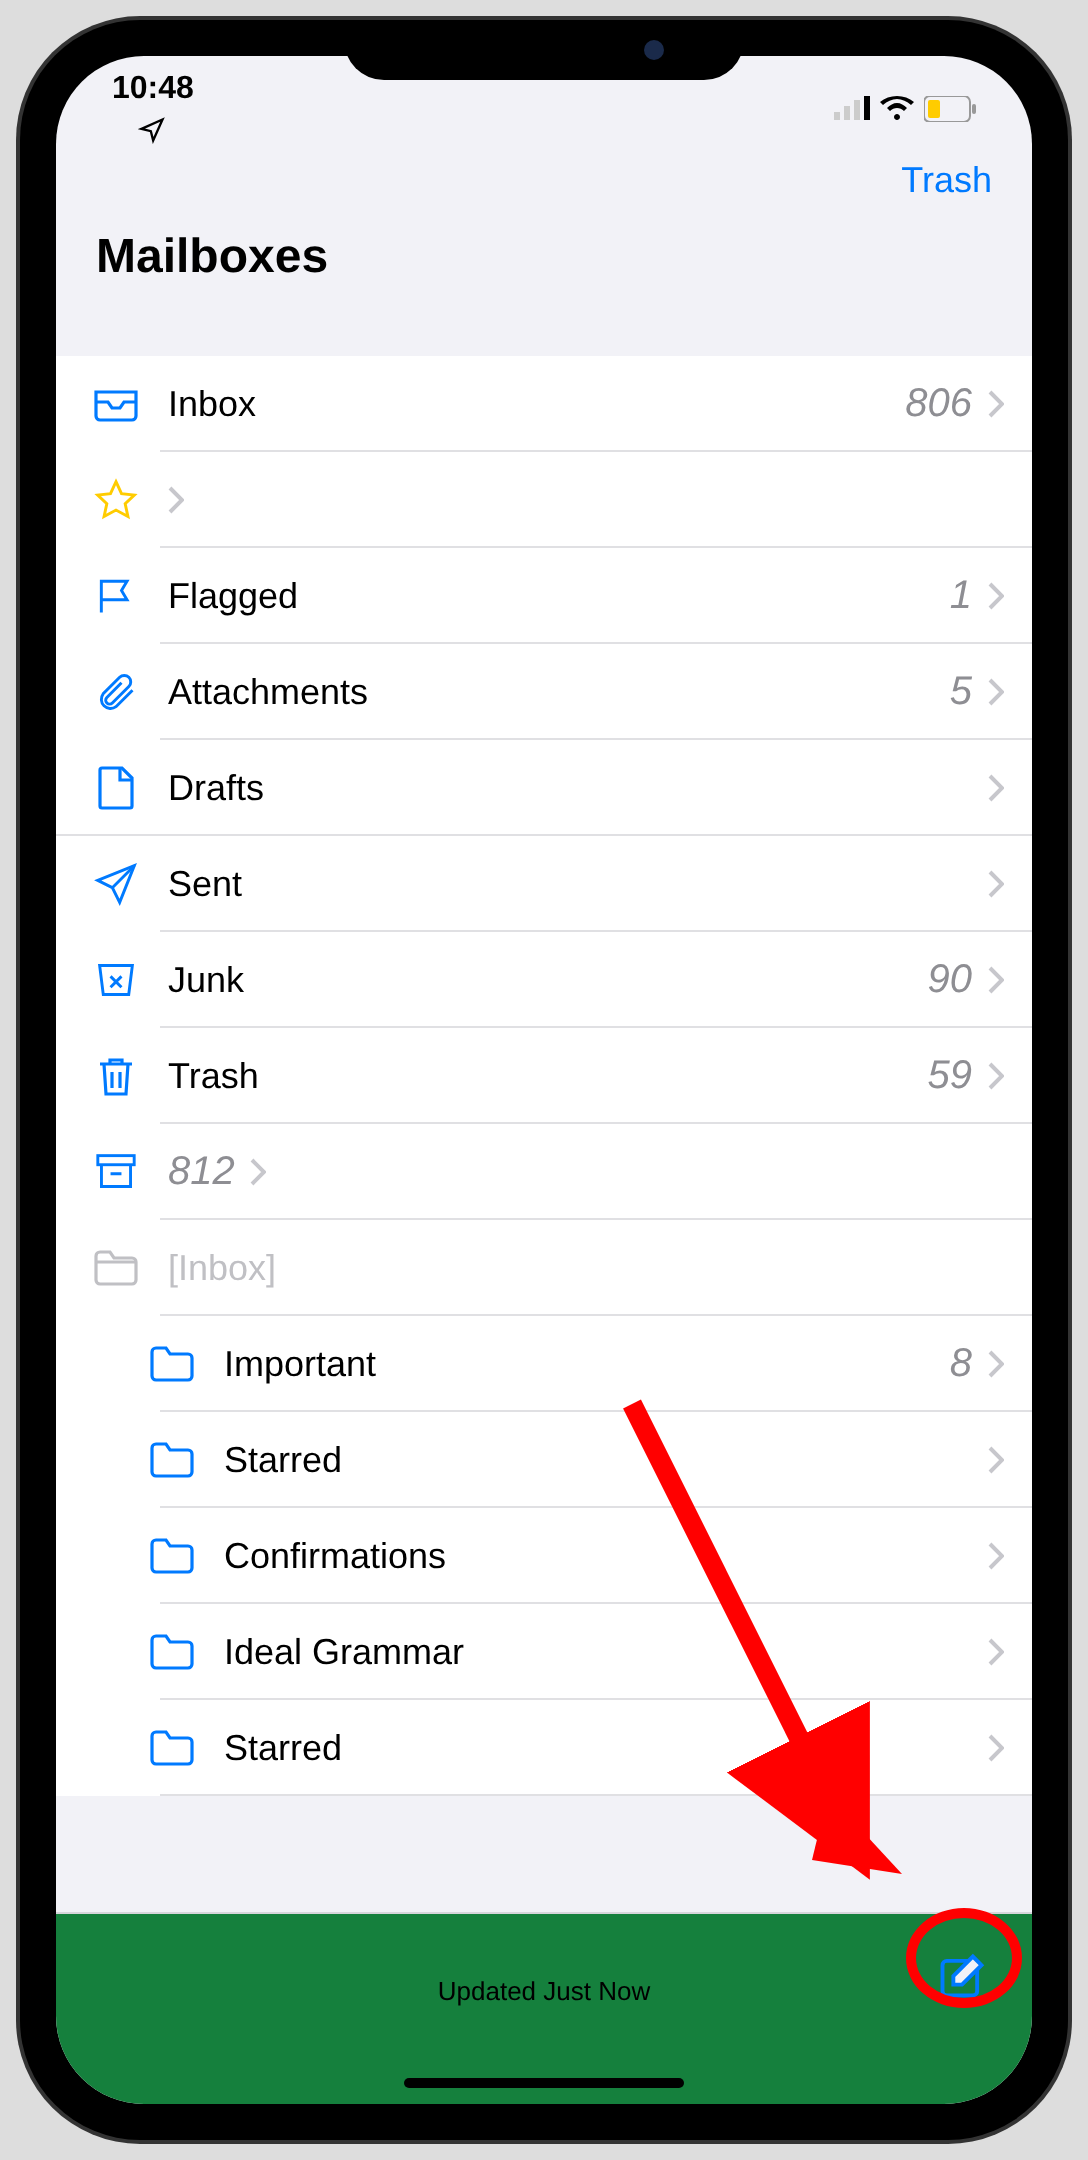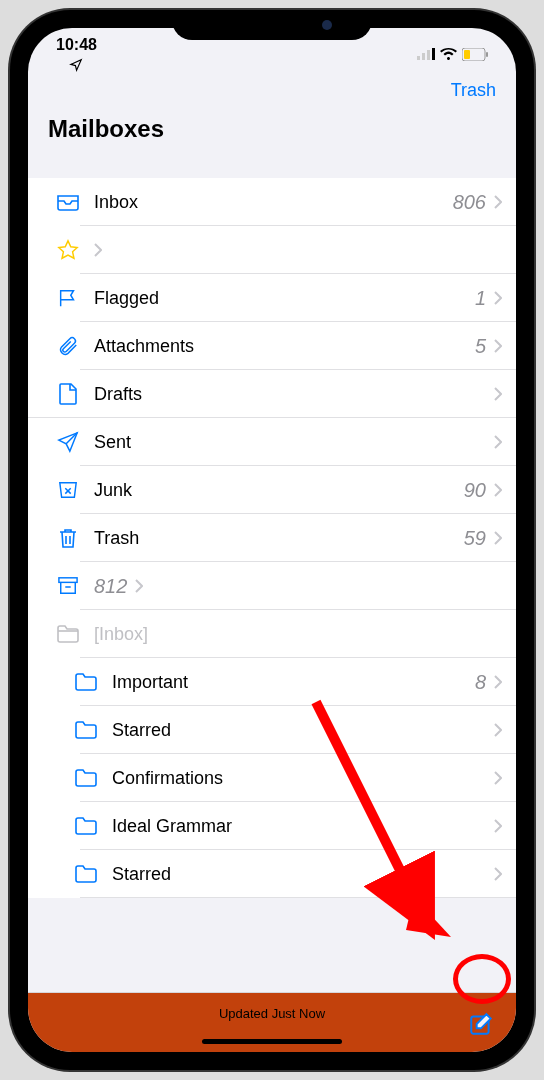--- a/index.html
+++ b/index.html
@@ -74,21 +74,21 @@
       font-size: 24px;
       font-weight: 700;
       padding: 6px 20px 12px;
     }
     .list {
       background: #fff;
     }
     .list-item {
       display: flex;
       align-items: center;
-      padding: 10px 14px 10px 26px;
+      padding: 10px 14px 10px 16px;
       min-height: 48px;
       position: relative;
     }
     .list-item::after {
       content: '';
       position: absolute;
       bottom: 0;
       left: 52px;
       right: 0;
       height: 1px;
@@ -123,22 +123,22 @@
       font-style: italic;
     }
     .chevron {
       color: #c7c7cc;
     }
     .toolbar {
       position: absolute;
       bottom: 0;
       left: 0;
       right: 0;
-      height: 60px;
-      background: #c2410c;
+      height: 96px;
+      background: #15803d;
       border-top: 1px solid #d6d6db;
       display: flex;
       align-items: center;
       justify-content: center;
       padding-bottom: 18px;
     }
     .toolbar-status {
       font-size: 13px;
       color: #000;
       font-weight: 500;

